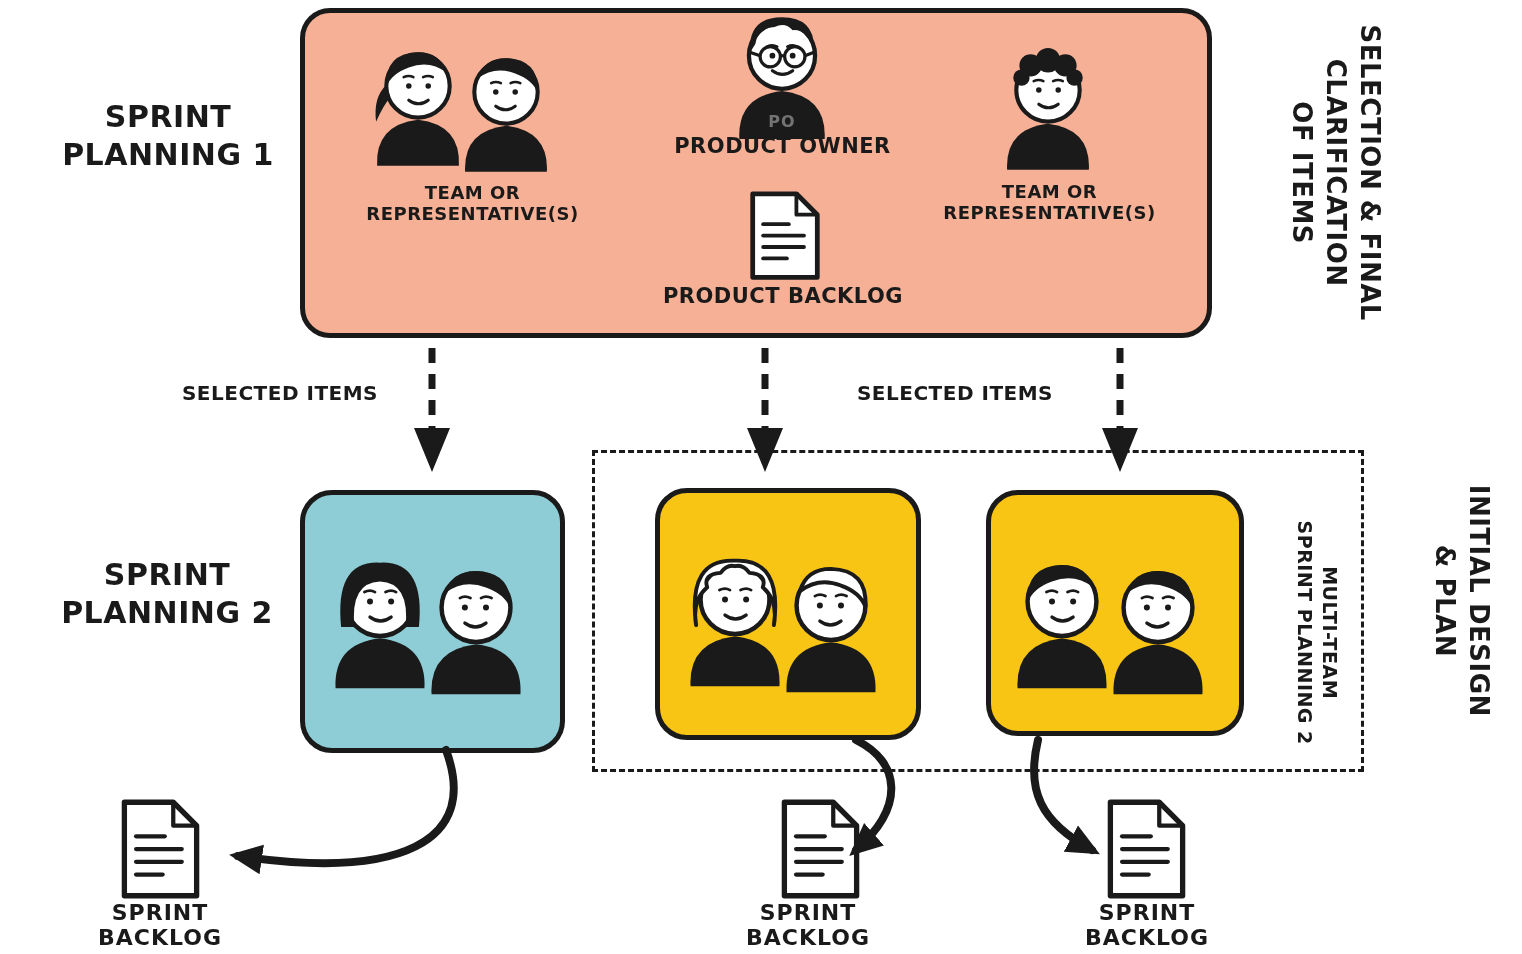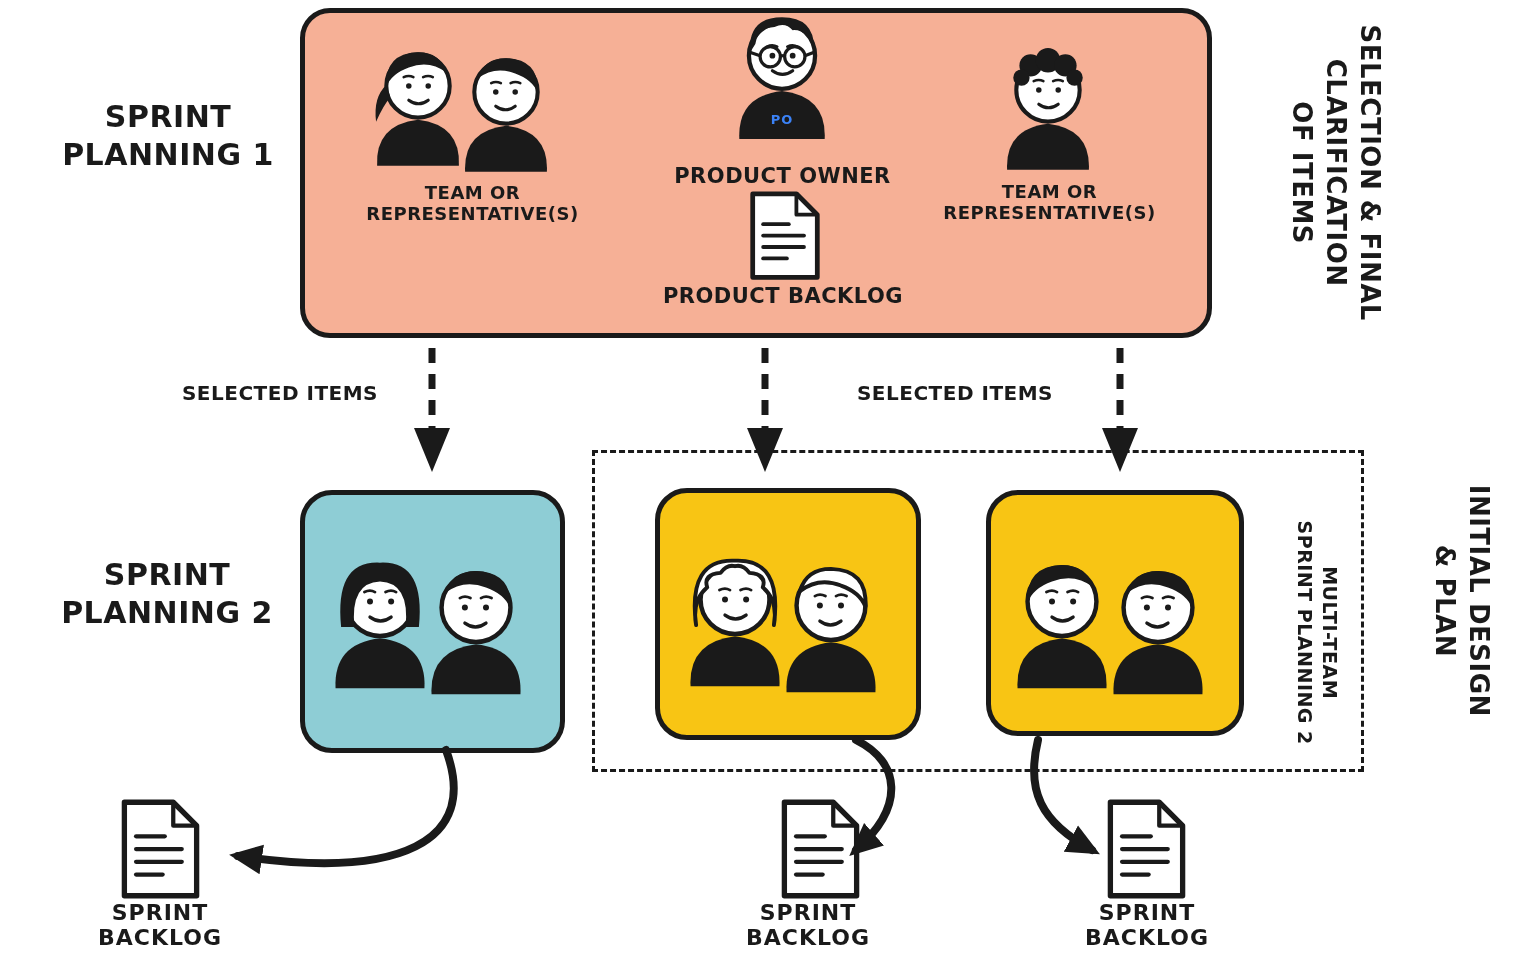--- a/index.html
+++ b/index.html
@@ -23,21 +23,21 @@
   .vlabel-big{font-size:26px;line-height:1.3;}
   .vlabel-mt{font-size:19px;line-height:1.3;}
   .person{display:block;}
   .pair{position:absolute;display:flex;gap:4px;z-index:2;}
   .pair .p2{margin-top:12px;margin-left:-8px;}
   .flip{transform:scaleX(-1);}
   .figure{position:absolute;z-index:2;}
   .doc{position:absolute;z-index:2;}
   .dash-arrow{position:absolute;top:346px;width:50px;height:130px;z-index:4;}
   .overlay{position:absolute;left:0;top:0;z-index:6;pointer-events:none;}
-  .po-badge{position:absolute;left:760px;top:112px;width:44px;font-size:13px;font-weight:700;color:#3b82f6;text-align:center;letter-spacing:1px;z-index:3;}
+  .po-badge{position:absolute;left:760px;top:112px;width:44px;font-size:16px;font-weight:700;color:#737373;text-align:center;letter-spacing:1px;z-index:3;}
 </style>
 </head>
 <body>
 
 <div class="canvas">
 
   <svg width="0" height="0" style="position:absolute" aria-hidden="true">
     <defs>
       <g id="g-bust">
         <path d="M5 119 Q3 79 45 74 Q87 79 85 119 Z" fill="#1a1a1a"></path>
@@ -109,21 +109,21 @@
         <use href="#p-dark"></use>
       </svg>
   </div>
   <div class="lbl lbl-sm" style="left:345px;top:183px;width:255px;">TEAM OR
 REPRESENTATIVE(S)</div>
 
   <svg class="figure" style="left:734px;top:12px;" width="96" viewBox="0 0 90 120">
       <use href="#p-po"></use>
     </svg>
   <div class="po-badge">PO</div>
-  <div class="lbl lbl-md" style="left:655px;top:164px;width:255px;">PRODUCT OWNER</div>
+  <div class="lbl lbl-md" style="left:655px;top:134px;width:255px;">PRODUCT OWNER</div>
 
   <svg class="doc" style="left:747px;top:190px;" width="76" viewBox="0 0 80 96">
       <use href="#g-doc"></use>
     </svg>
   <div class="lbl lbl-md" style="left:648px;top:284px;width:270px;">PRODUCT BACKLOG</div>
 
   <svg class="figure" style="left:1002px;top:48px;" width="92" viewBox="0 0 90 120">
       <use href="#p-curly"></use>
     </svg>
   <div class="lbl lbl-sm" style="left:922px;top:182px;width:255px;">TEAM OR

